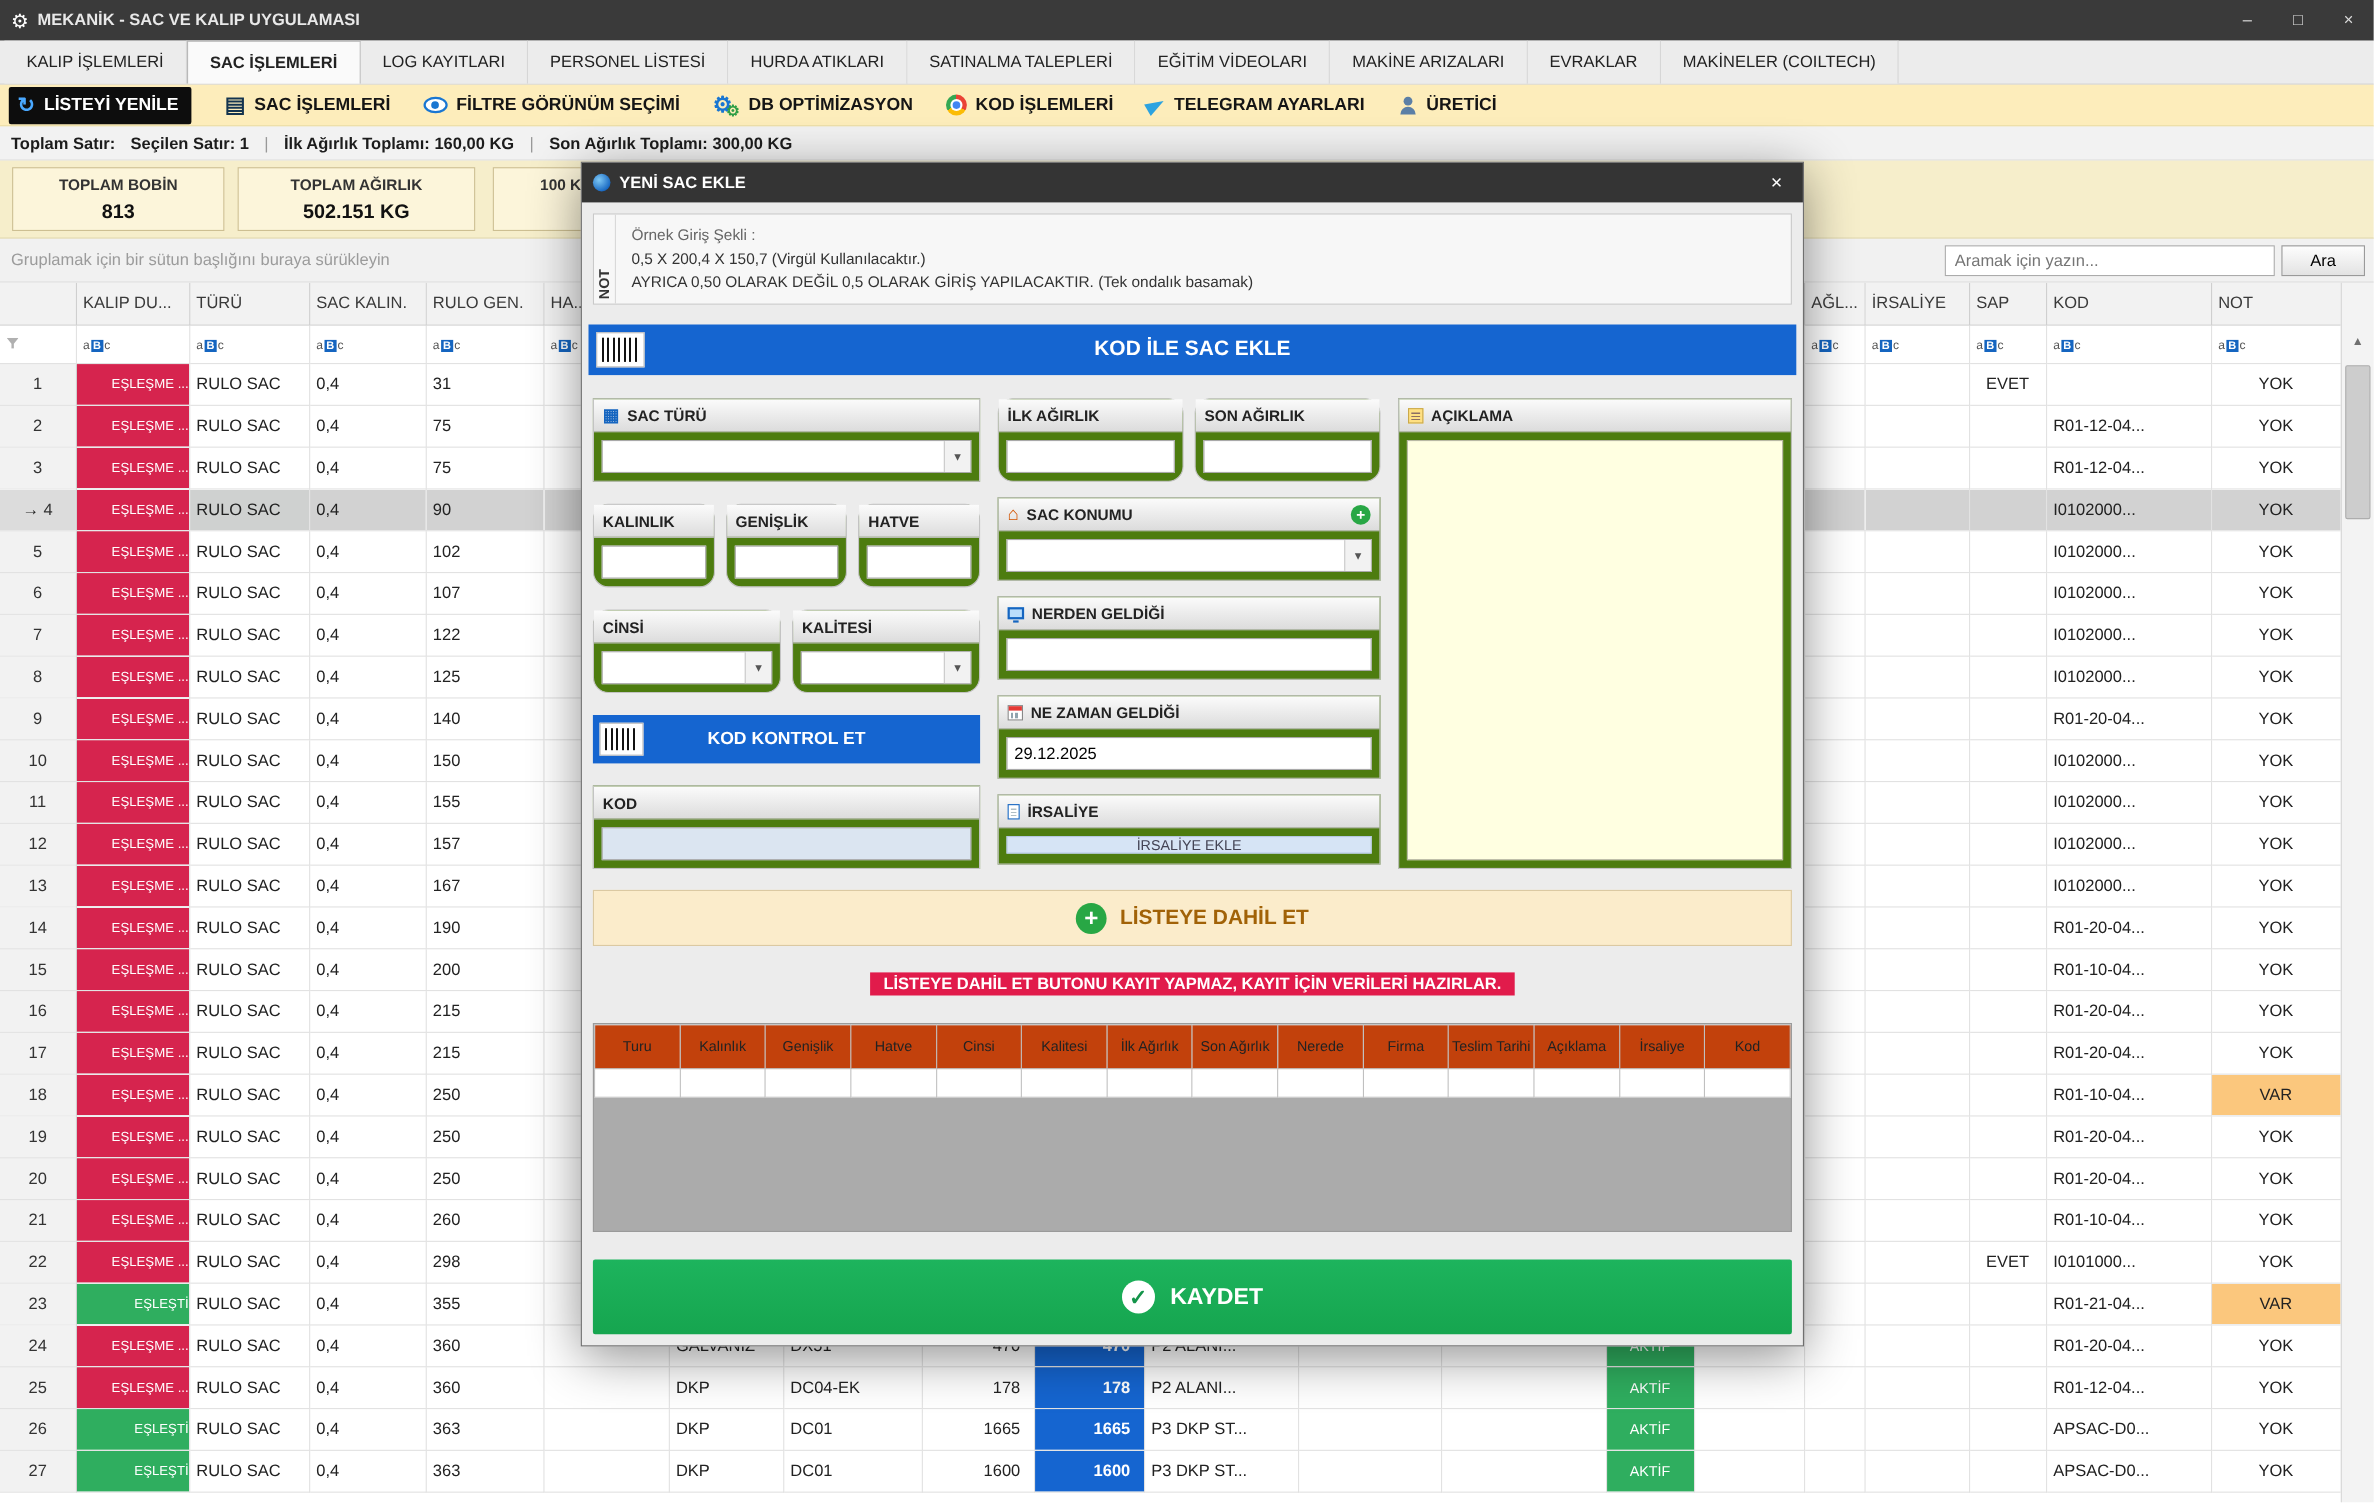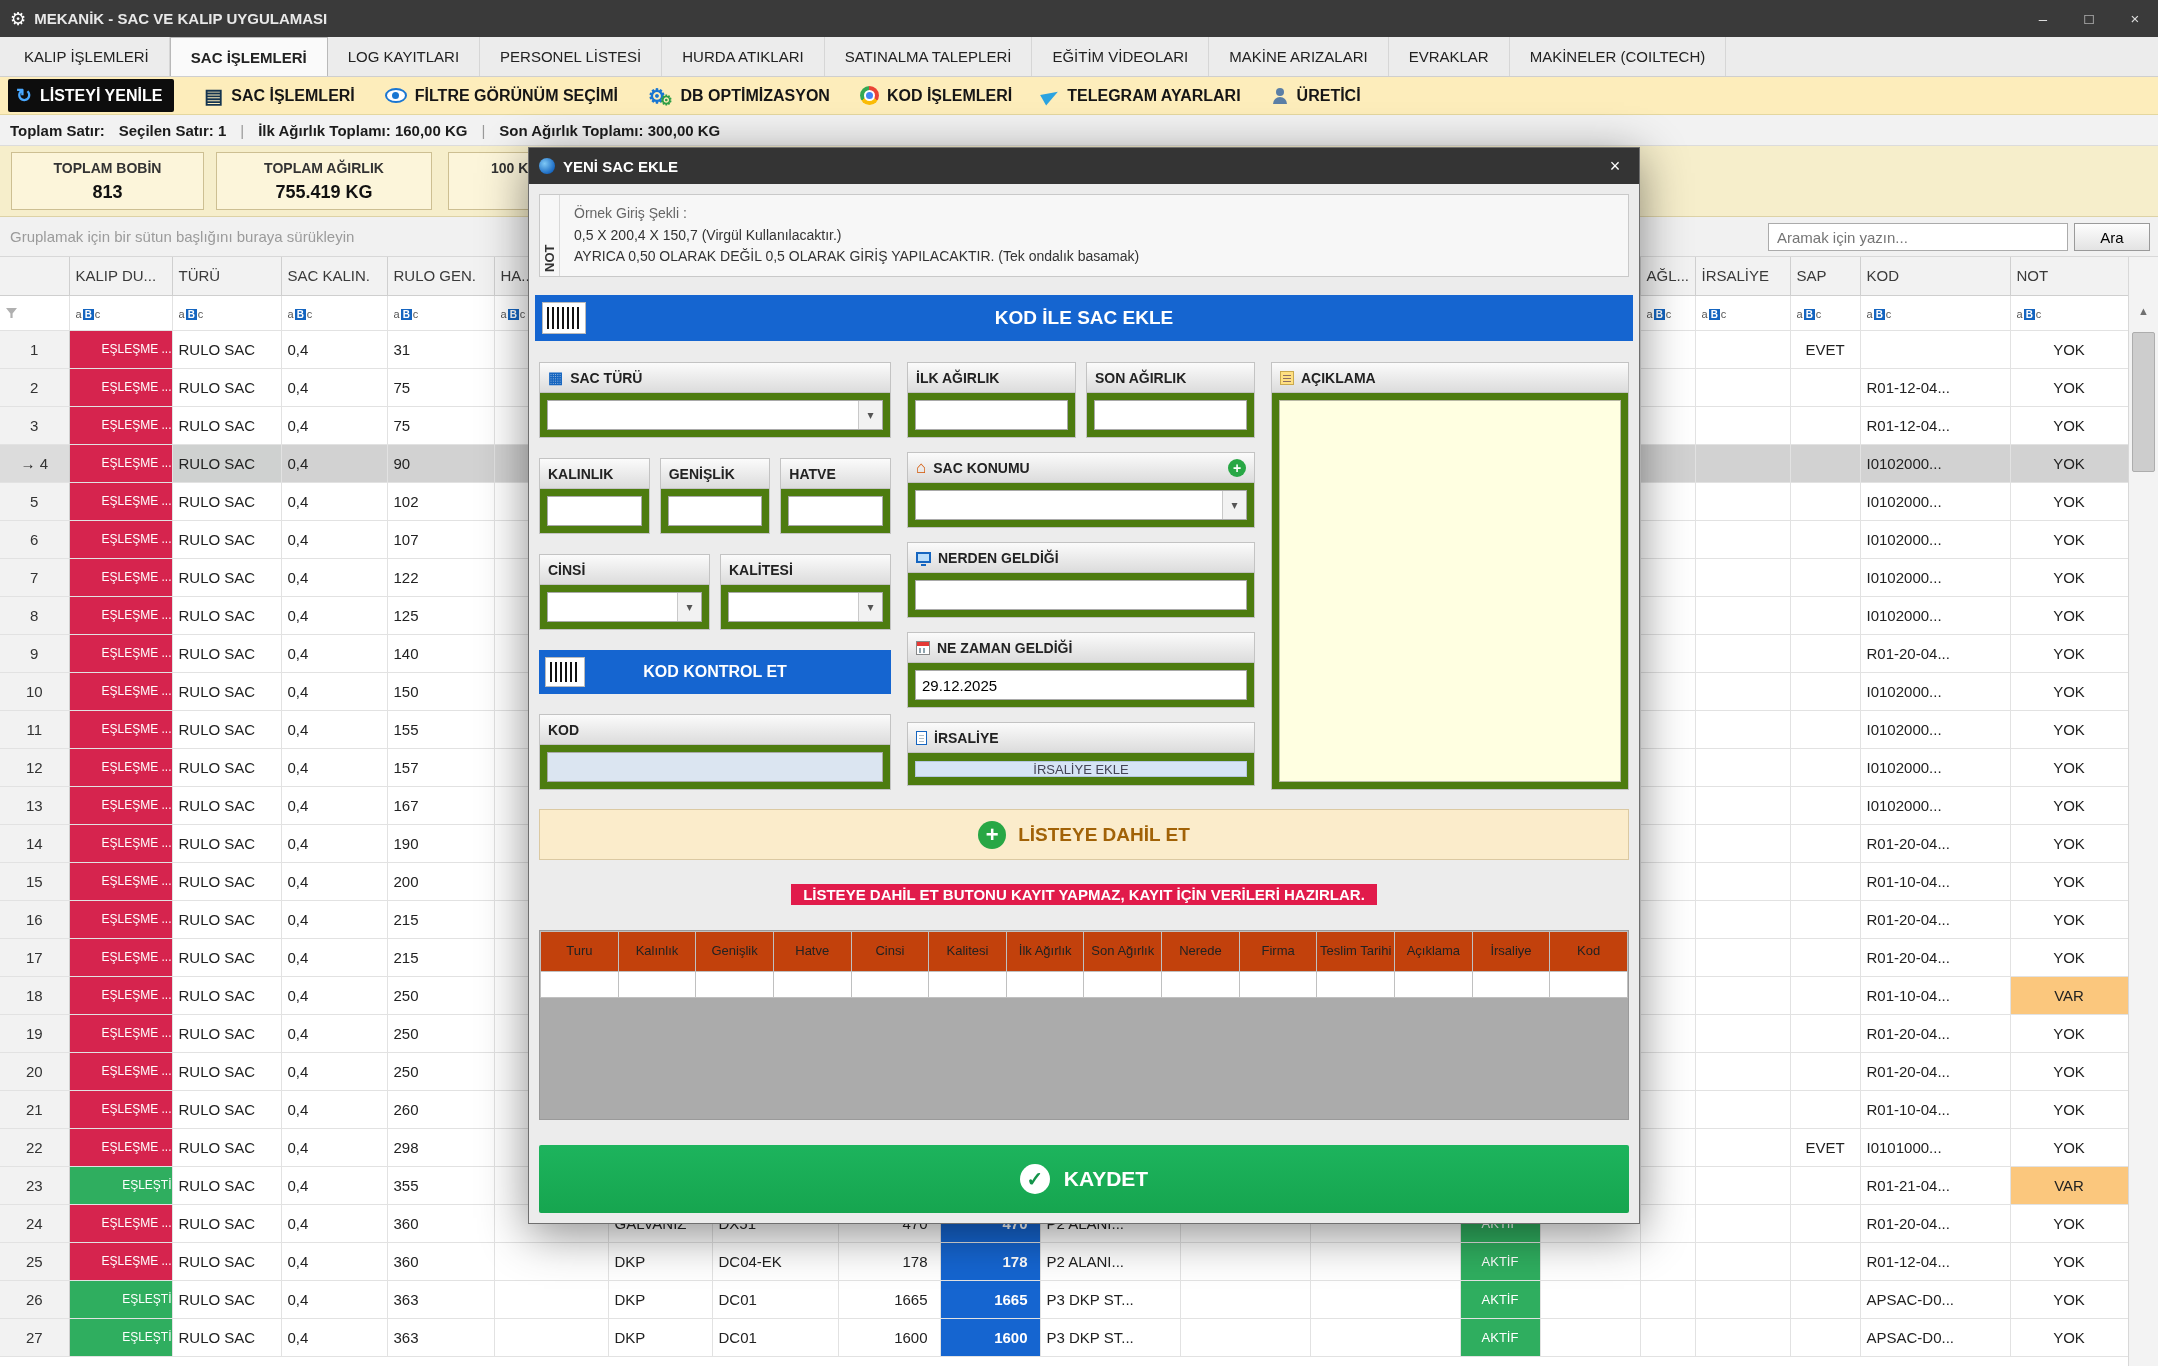--- a/index.html
+++ b/index.html
@@ -117,21 +117,21 @@
   .dlg-close { margin-left:auto; width:48px; height:100%; display:flex; align-items:center; justify-content:center; color:#fff; font-size:18px; }
   .dlg-note { margin:10px 10px 0; height:83px; border:1px solid #c9c9c9; background:#f7f7f7; display:flex; }
   .dlg-note-label { writing-mode:vertical-rl; transform:rotate(180deg); font-size:13px; font-weight:bold; color:#333; padding:4px 2px; border-left:1px solid #d9d9d9; display:flex; align-items:center; }
   .dlg-note-lines { padding:8px 14px; font-size:14px; color:#333; line-height:1.55; }
   .dlg-note-lines .l1 { color:#666; }
   .dlg-kodbar { margin:18px 6px 0; height:46px; background:#1565d0; position:relative; display:flex; align-items:center; justify-content:center; color:#fff; font-weight:bold; font-size:19px; }
   .dlg-kodbar .ic-barcode { position:absolute; left:7px; top:7px; bottom:7px; width:44px; }
   .dlg-form { margin:21px 10px 0; height:424px; display:grid; grid-template-columns:352px 348px 1fr; column-gap:16px; }
   .fcol { display:flex; flex-direction:column; }
   .fcol-left { gap:20px; } .fcol-mid { gap:14px; }
-  .frow { display:flex; gap:10px; } .frow > * { flex:1; }
+  .frow { display:flex; gap:10px; } .frow > * { flex:1;border-radius:14px; }
   .group { border:1px solid #c3c3c3; background:#4d7c0f; }
   .grp-h { height:30px; background:linear-gradient(#fbfbfb,#dcdcdc); border-bottom:1px solid #c3c3c3; display:flex; align-items:center; gap:7px; padding:0 8px; font-size:14px; font-weight:bold; color:#222; }
   .grp-h .spacer { margin-left:auto; }
   .grp-b { padding:7px; }
   .inp { width:100%; height:30px; border:1px solid #a9a9a9; background:#fff; font-size:15px; font-family:inherit; padding:0 6px; }
   .inp-blue { background:#dbe5f1; }
   .combo { position:relative; height:30px; border:1px solid #a9a9a9; background:#fff; }
   .combo .combo-btn { position:absolute; right:0; top:0; bottom:0; width:24px; background:#f2f2f2; border-left:1px solid #c9c9c9; display:flex; align-items:center; justify-content:center; color:#555; font-size:12px; }
   .btn-kodkontrol { height:44px; background:#1565d0; color:#fff; font-weight:bold; font-size:16px; position:relative; display:flex; align-items:center; justify-content:center; }
   .btn-kodkontrol .ic-barcode { position:absolute; left:6px; top:7px; bottom:7px; width:40px; }
@@ -213,21 +213,21 @@
   <span>Son Ağırlık Toplamı: 300,00 KG</span>
 </div>
 
 <div class="summary">
   <div class="card card1">
     <div class="card-title">TOPLAM BOBİN</div>
     <div class="card-value">813</div>
   </div>
   <div class="card card2">
     <div class="card-title">TOPLAM AĞIRLIK</div>
-    <div class="card-value">755.419 KG</div>
+    <div class="card-value">502.151 KG</div>
   </div>
   <div class="card card3">
     <div class="card-title">100 K</div>
     <div class="card-value"></div>
   </div>
 </div>
 
 <div class="grouprow">
   <div class="grouphint">Gruplamak için bir sütun başlığını buraya sürükleyin</div>
   <div class="searchbox">

